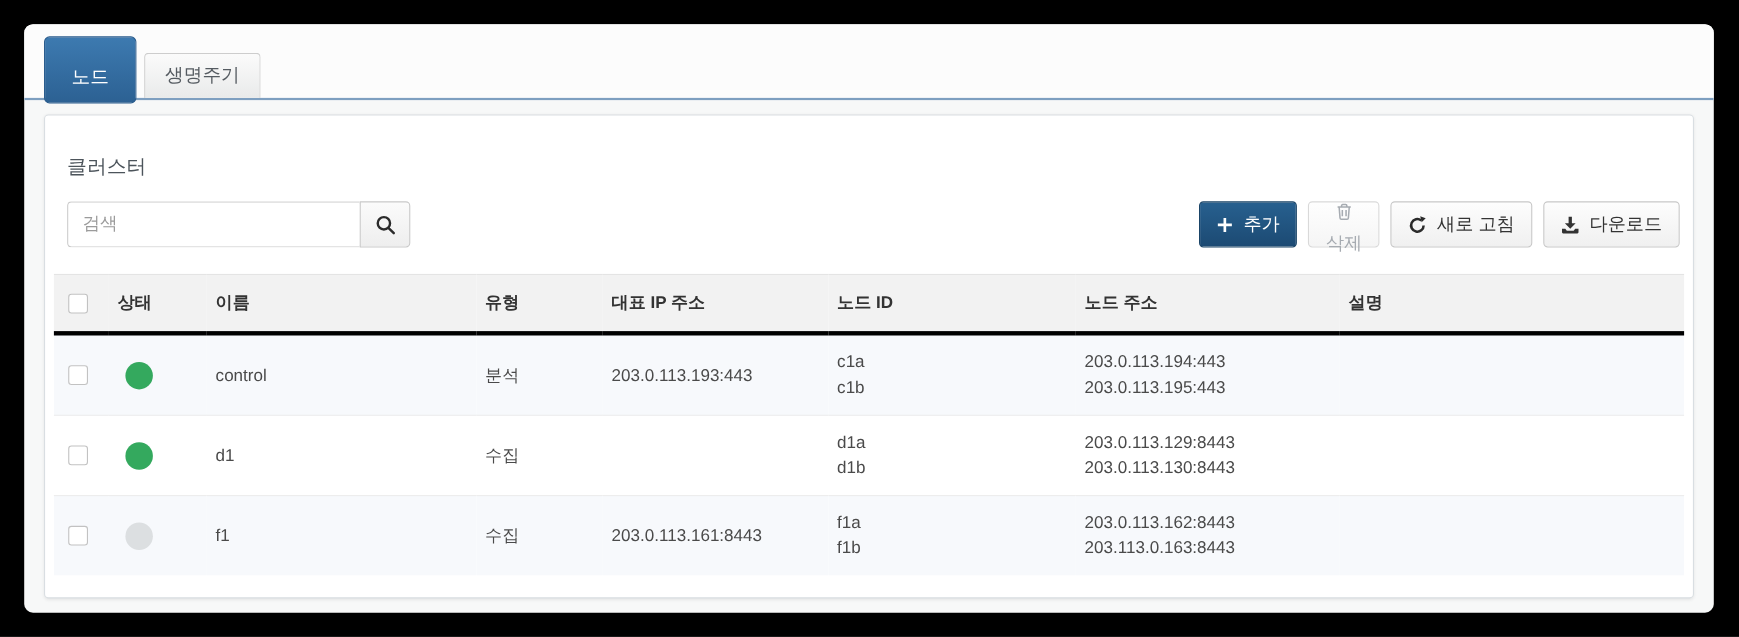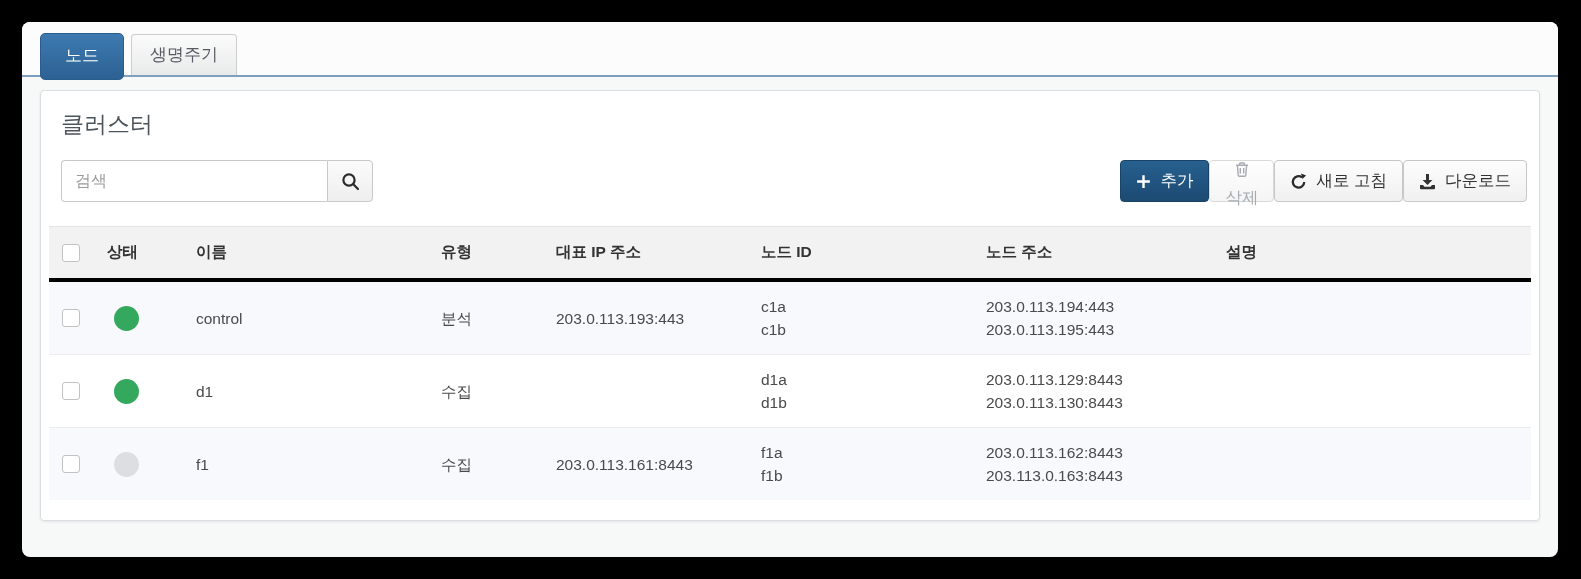--- a/index.html
+++ b/index.html
@@ -27,36 +27,37 @@
     border:1px solid #cdcdcd; border-bottom:none;
     border-radius:4px 4px 0 0;
     padding:11px 18px 12px; margin-right:7px;
     line-height:1;
   }
   .tab.active {
     background:linear-gradient(#3d7ab0,#2c6193);
     border:1px solid #2a5c8d;
     color:#fff;
     border-radius:5px;
-    padding:13px 24px 15px;
+    padding:27px 24px 15px;
     margin-bottom:-5px;
     position:relative; z-index:2;
   }
   
   .panel {
     margin:13px 18px 17px;
     background:#fff;
     border:1px solid #d9dee2;
     border-radius:4px;
     box-shadow:0 1px 3px rgba(0,0,0,0.08);
     padding:14px 8px 20px;
   }
   .panel-title {
-    font-size:23px; color:#4c545b;
+    font-size:18px; color:#4c545b;
     padding:4px 0 20px 12px;
+    margin-top:16px;
   }
   
   .toolbar {
     display:flex; justify-content:space-between; align-items:center;
     padding:0 4px 24px 12px;
   }
   .search-group { display:flex; }
   .search-input {
     width:266px; height:42px;
     border:1px solid #c9c9c9; border-right:none;
@@ -66,21 +67,21 @@
     outline:none; background:#fff;
   }
   .search-input::placeholder { color:#9b9b9b; }
   .search-btn {
     width:46px; height:42px;
     border:1px solid #c9c9c9; border-radius:0 4px 4px 0;
     background:linear-gradient(#fbfbfb,#eeeeee);
     display:flex; align-items:center; justify-content:center;
     cursor:pointer;
   }
-  .btn-group { display:flex; gap:0; }
+  .btn-group { display:flex; gap:10px; }
   .btn {
     height:42px; padding:0 15px;
     display:flex; align-items:center; gap:9px;
     font-size:16.5px; color:#333;
     font-family:"Liberation Sans","DejaVu Sans",sans-serif;
     background:linear-gradient(#fdfdfd,#f0f0f0);
     border:1px solid #c7c7c7; border-radius:4px;
     cursor:pointer; white-space:nowrap;
   }
   .btn.primary {

